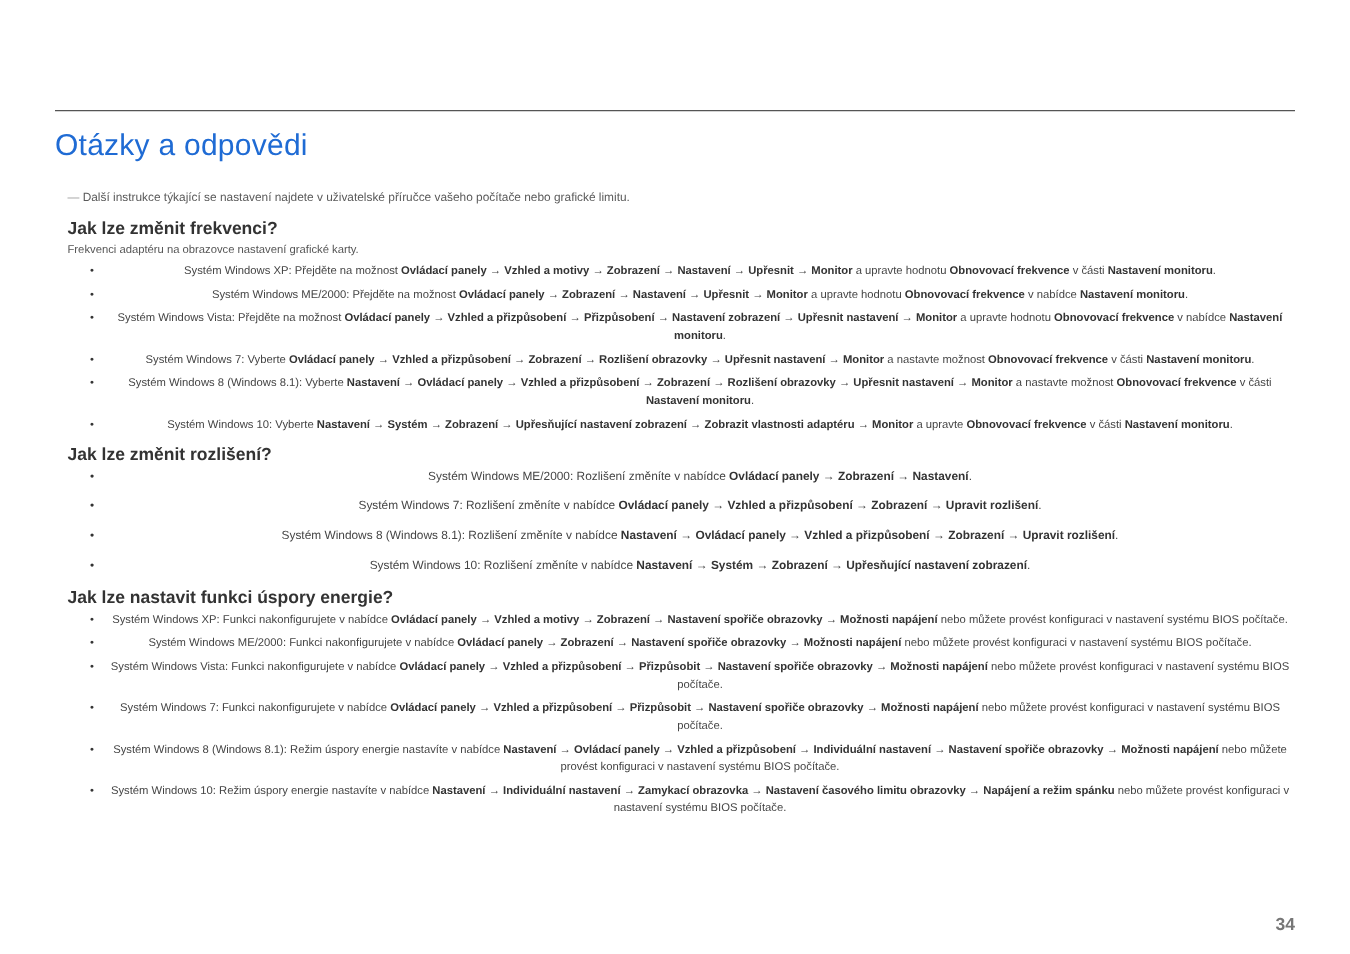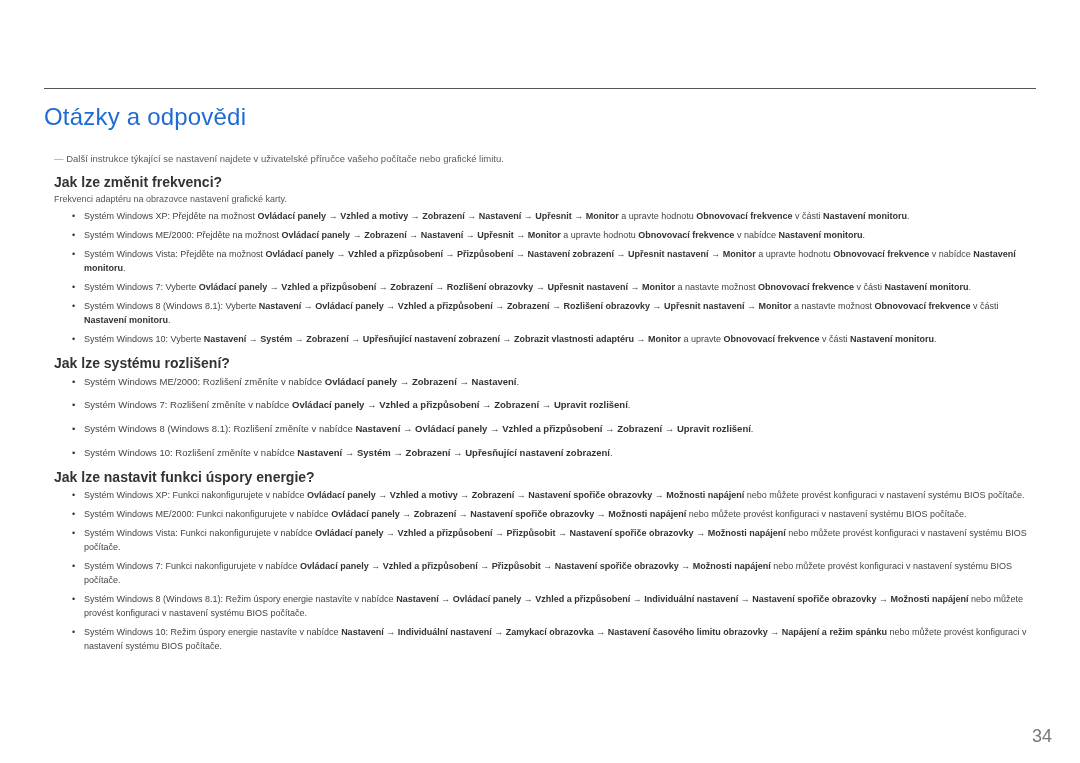--- a/index.html
+++ b/index.html
@@ -48,20 +48,21 @@
   .subnote {
     font-size: 9px;
     color: #555;
     margin: 0 0 6px 0;
     padding-left: 10px;
   }
   ul.bullets {
     list-style: none;
     margin: 0 0 8px 0;
     padding: 0 0 0 32px;
+    text-align: center;
   }
   ul.bullets > li {
     position: relative;
     font-size: 9px;
     line-height: 1.55;
     color: #444;
     margin: 0 0 5px 0;
     padding-left: 8px;
   }
   ul.bullets > li::before {
@@ -72,25 +73,25 @@
     color: #333;
   }
   ul.bullets.loose > li {
     margin: 0 0 9px 0;
     font-size: 9.5px;
   }
   .b { font-weight: 700; color: #333; }
   .arrow { font-family: Arial, sans-serif; }
   .page-num {
     position: absolute;
-    right: 28px;
+    right: 44px;
     bottom: 16px;
-    font-size: 18px;
+    font-size: 14px;
     color: #777;
-    font-weight: 400;
+    font-weight: 700;
   }
 </style>
 </head>
 <body>
 
 <div class="page">
   <div class="rule-top"></div>
 
   <h1 class="title">Otázky a odpovědi</h1>
 
@@ -100,21 +101,21 @@
   <div class="subnote">Frekvenci adaptéru na obrazovce nastavení grafické karty.</div>
   <ul class="bullets" id="q1-list">
       <li>Systém Windows XP: Přejděte na možnost <span class="b">Ovládací panely</span><span class="arrow"> → </span><span class="b">Vzhled a motivy</span><span class="arrow"> → </span><span class="b">Zobrazení</span><span class="arrow"> → </span><span class="b">Nastavení</span><span class="arrow"> → </span><span class="b">Upřesnit</span><span class="arrow"> → </span><span class="b">Monitor</span> a upravte hodnotu <span class="b">Obnovovací frekvence</span> v části <span class="b">Nastavení monitoru</span>.</li>
       <li>Systém Windows ME/2000: Přejděte na možnost <span class="b">Ovládací panely</span><span class="arrow"> → </span><span class="b">Zobrazení</span><span class="arrow"> → </span><span class="b">Nastavení</span><span class="arrow"> → </span><span class="b">Upřesnit</span><span class="arrow"> → </span><span class="b">Monitor</span> a upravte hodnotu <span class="b">Obnovovací frekvence</span> v nabídce <span class="b">Nastavení monitoru</span>.</li>
       <li>Systém Windows Vista: Přejděte na možnost <span class="b">Ovládací panely</span><span class="arrow"> → </span><span class="b">Vzhled a přizpůsobení</span><span class="arrow"> → </span><span class="b">Přizpůsobení</span><span class="arrow"> → </span><span class="b">Nastavení zobrazení</span><span class="arrow"> → </span><span class="b">Upřesnit nastavení</span><span class="arrow"> → </span><span class="b">Monitor</span> a upravte hodnotu <span class="b">Obnovovací frekvence</span> v nabídce <span class="b">Nastavení monitoru</span>.</li>
       <li>Systém Windows 7: Vyberte <span class="b">Ovládací panely</span><span class="arrow"> → </span><span class="b">Vzhled a přizpůsobení</span><span class="arrow"> → </span><span class="b">Zobrazení</span><span class="arrow"> → </span><span class="b">Rozlišení obrazovky</span><span class="arrow"> → </span><span class="b">Upřesnit nastavení</span><span class="arrow"> → </span><span class="b">Monitor</span> a nastavte možnost <span class="b">Obnovovací frekvence</span> v části <span class="b">Nastavení monitoru</span>.</li>
       <li>Systém Windows 8 (Windows 8.1): Vyberte <span class="b">Nastavení</span><span class="arrow"> → </span><span class="b">Ovládací panely</span><span class="arrow"> → </span><span class="b">Vzhled a přizpůsobení</span><span class="arrow"> → </span><span class="b">Zobrazení</span><span class="arrow"> → </span><span class="b">Rozlišení obrazovky</span><span class="arrow"> → </span><span class="b">Upřesnit nastavení</span><span class="arrow"> → </span><span class="b">Monitor</span> a nastavte možnost <span class="b">Obnovovací frekvence</span> v části <span class="b">Nastavení monitoru</span>.</li>
       <li>Systém Windows 10: Vyberte <span class="b">Nastavení</span><span class="arrow"> → </span><span class="b">Systém</span><span class="arrow"> → </span><span class="b">Zobrazení</span><span class="arrow"> → </span><span class="b">Upřesňující nastavení zobrazení</span><span class="arrow"> → </span><span class="b">Zobrazit vlastnosti adaptéru</span><span class="arrow"> → </span><span class="b">Monitor</span> a upravte <span class="b">Obnovovací frekvence</span> v části <span class="b">Nastavení monitoru</span>.</li>
     </ul>
 
-  <div class="question">Jak lze systému rozlišení?</div>
+  <div class="question">Jak lze změnit rozlišení?</div>
   <ul class="bullets loose" id="q2-list">
       <li>Systém Windows ME/2000: Rozlišení změníte v nabídce <span class="b">Ovládací panely</span><span class="arrow"> → </span><span class="b">Zobrazení</span><span class="arrow"> → </span><span class="b">Nastavení</span>.</li>
       <li>Systém Windows 7: Rozlišení změníte v nabídce <span class="b">Ovládací panely</span><span class="arrow"> → </span><span class="b">Vzhled a přizpůsobení</span><span class="arrow"> → </span><span class="b">Zobrazení</span><span class="arrow"> → </span><span class="b">Upravit rozlišení</span>.</li>
       <li>Systém Windows 8 (Windows 8.1): Rozlišení změníte v nabídce <span class="b">Nastavení</span><span class="arrow"> → </span><span class="b">Ovládací panely</span><span class="arrow"> → </span><span class="b">Vzhled a přizpůsobení</span><span class="arrow"> → </span><span class="b">Zobrazení</span><span class="arrow"> → </span><span class="b">Upravit rozlišení</span>.</li>
       <li>Systém Windows 10: Rozlišení změníte v nabídce <span class="b">Nastavení</span><span class="arrow"> → </span><span class="b">Systém</span><span class="arrow"> → </span><span class="b">Zobrazení</span><span class="arrow"> → </span><span class="b">Upřesňující nastavení zobrazení</span>.</li>
     </ul>
 
   <div class="question">Jak lze nastavit funkci úspory energie?</div>
   <ul class="bullets" id="q3-list">
       <li>Systém Windows XP: Funkci nakonfigurujete v nabídce <span class="b">Ovládací panely</span><span class="arrow"> → </span><span class="b">Vzhled a motivy</span><span class="arrow"> → </span><span class="b">Zobrazení</span><span class="arrow"> → </span><span class="b">Nastavení spořiče obrazovky</span><span class="arrow"> → </span><span class="b">Možnosti napájení</span> nebo můžete provést konfiguraci v nastavení systému BIOS počítače.</li>

